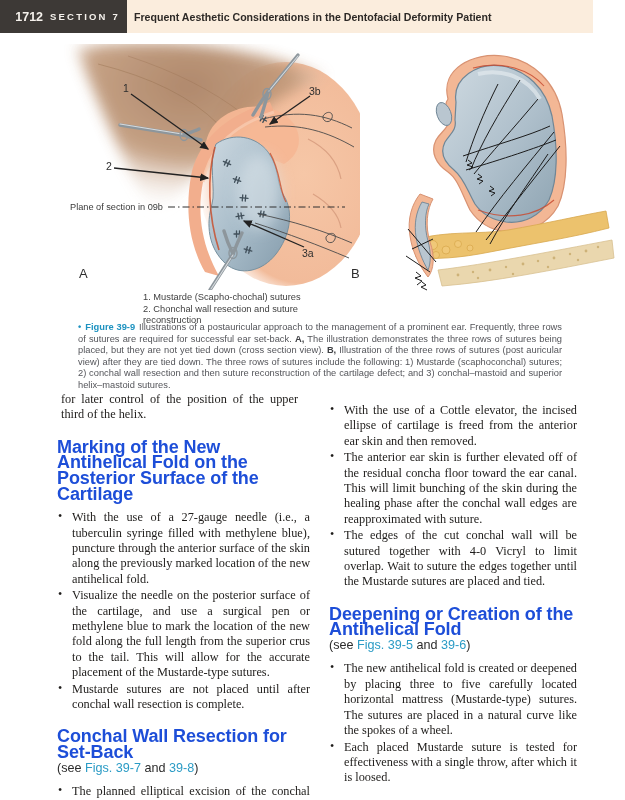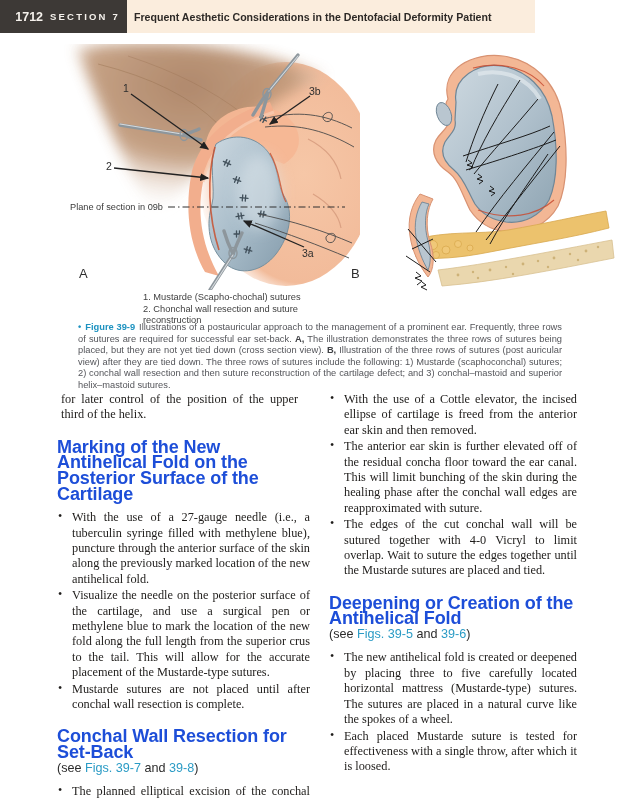--- a/index.html
+++ b/index.html
@@ -4,21 +4,21 @@
 <style>
   :root{
     --banner-bg:#3d3936; --banner-text:#f5f1ec; --strip-bg:#fbeddd;
     --link-blue:#2a9bc5; --caption-label-blue:#1d92c0; --body-text:#1e1c1a; --caption-text:#54555a;
   }
   *{box-sizing:border-box; margin:0; padding:0;}
   html,body{background:#fff;}
   .page{position:relative; width:625px; height:800px; background:#ffffff; overflow:hidden;
         font-family:"Liberation Serif", serif; color:var(--body-text);}
   
-  .pagehead{position:absolute; left:0; top:0; width:535px; height:33px; background:var(--strip-bg);text-align:center;}
+  .pagehead{position:absolute; left:0; top:0; width:593px; height:33px; background:var(--strip-bg);text-align:center;}
   .pagehead-box{position:absolute; left:0; top:0; width:127px; height:33px; background:var(--banner-bg);
         display:flex; align-items:center; justify-content:flex-end; padding-right:7px;
         font-family:"Liberation Sans", sans-serif; color:var(--banner-text);}
   .pnum{font-weight:bold; font-size:12.5px; margin-right:7px;}
   .seclabel{font-size:9.5px; letter-spacing:2.2px; font-weight:bold;}
   .pagehead-title{position:absolute; left:134px; top:0; height:33px; right:4px; display:flex; align-items:center;
         font-family:"Liberation Sans", sans-serif; font-weight:bold; font-size:10.6px; color:#2d2926;}
   
   .figure-area{position:absolute; left:0; top:33px; width:625px; height:352px; background:#fff;}
   .figA{position:absolute; left:58px; top:11px;}
@@ -46,21 +46,21 @@
   .columns{position:absolute; left:0; top:388px; width:625px; height:412px; overflow:hidden;}
   .col{position:absolute; top:0; font-size:12.3px; line-height:15.4px; text-align:justify;}
   .col-left{left:57px; width:253px;}
   .col-right{left:329px; width:248px;}
   .para{margin:4px 12px 0 4px;}
   h2{font-family:"Liberation Sans", sans-serif; font-size:18px; line-height:15.6px; font-weight:bold;
      color:#1d4ed8; letter-spacing:-0.1px; margin:17px 0 0 0; text-align:left;}
   .seeref{font-family:"Liberation Sans", sans-serif; font-size:12.6px; color:#2b2b2b; margin:0; text-align:left;}
   .seeref a{color:var(--link-blue); text-decoration:none; cursor:pointer;}
   ul{list-style:none; margin:8px 0 0 0; padding:0 0 0 15px;}
-  .col-right > ul.first{margin-top:4px;}
+  .col-right > ul.first{margin-top:15px;}
   li{position:relative; margin:0 0 1px 0;}
   li::before{content:"\2022"; position:absolute; left:-14px; top:-1px; font-size:12px; color:#1e1c1a;}
 </style>
 </head>
 <body>
 
 <div class="page">
 
   <header class="pagehead">
     <div class="pagehead-box">

